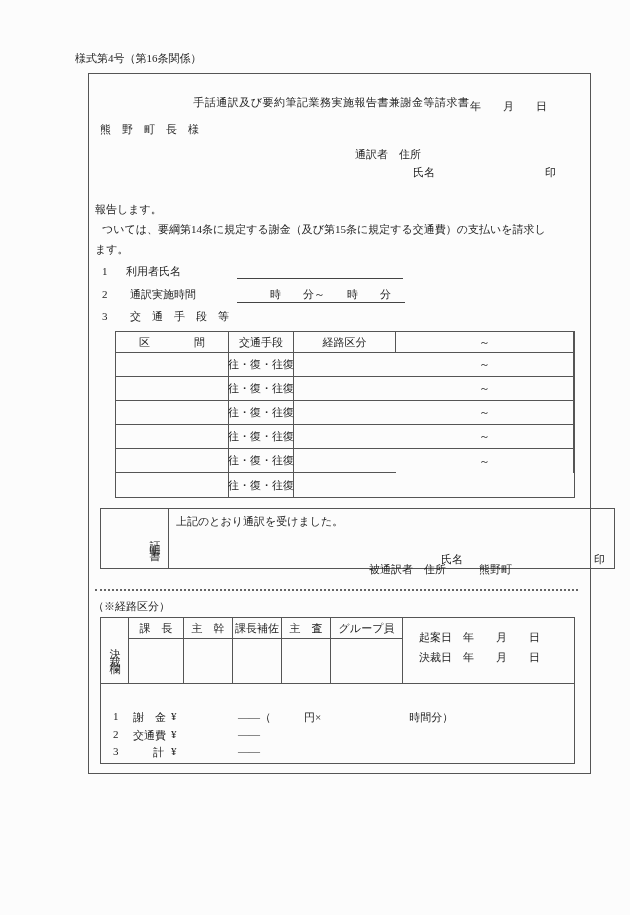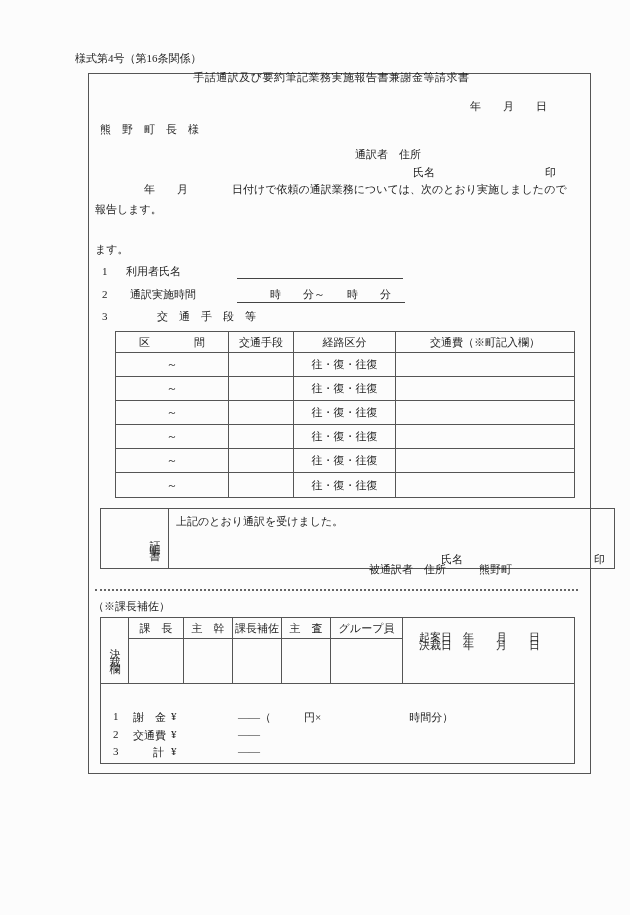--- a/index.html
+++ b/index.html
@@ -6,34 +6,34 @@
   .page {
     position:relative; width:630px; height:915px; background:#fcfcfc;
     font-family:"Liberation Serif","DejaVu Serif",serif;
     color:#1e1e1e; font-size:11px; overflow:hidden;
   }
   .abs { position:absolute; white-space:pre; line-height:14px; }
 
   .outer-box { position:absolute; left:88px; top:73px; width:501px; height:699px; border:1px solid #555; }
 
   .form-label { left:75px; top:51px; }
-  .title { left:88px; top:70px; width:487px; text-align:center; letter-spacing:0.5px; }
+  .title { left:88px; top:95px; width:487px; text-align:center; letter-spacing:0.5px; }
   .date-line { left:470px; top:99px; }
   .addressee { left:100px; top:122px; }
   .interpreter-line { left:355px; top:147px; }
   .name-line { left:413px; top:165px; }
   .seal-top { left:545px; top:165px; }
 
   .body1 { left:144px; top:182px; }
   .body2 { left:95px;  top:202px; }
   .body3 { left:102px; top:222px; }
   .body4 { left:95px;  top:242px; }
   .item1-no { left:102px; top:264px; } .item1-label { left:126px; top:264px; }
   .item2-no { left:102px; top:287px; } .item2-label { left:130px; top:287px; }
-  .item3-no { left:102px; top:309px; } .item3-label { left:130px; top:309px;margin-left:27px; }
+  .item3-no { left:102px; top:309px; } .item3-label { left:130px; top:309px; }
   .uline1 { position:absolute; left:237px; top:264px; width:166px; height:14px; border-bottom:1px solid #444; }
   .item2-value { left:237px; top:287px; width:168px; border-bottom:1px solid #444; height:15px; }
 
   
   .transport {
     position:absolute; left:115px; top:331px; width:458px;
     border:1px solid #555; display:grid;
     grid-template-columns:113px 65px 102px 178px;
     grid-template-rows:21px repeat(6,24px);
   }
@@ -58,21 +58,21 @@
 
   
   .approval-box { position:absolute; left:100px; top:617px; width:473px; height:145px; border:1px solid #555; }
   .decision-grid { display:grid; grid-template-columns:28px 55px 49px 49px 49px 72px 171px; grid-template-rows:21px 45px; height:66px; border-bottom:1px solid #555; box-sizing:border-box; }
   .dg-label { grid-column:1; grid-row:1/3; border-right:1px solid #555; display:flex; align-items:center; justify-content:center; }
   .dg-label .vtext { letter-spacing:8px; }
   .dg-h { display:flex; align-items:center; justify-content:center; border-right:1px solid #555; border-bottom:1px solid #555; white-space:pre; grid-row:1; }
   .dg-e { border-right:1px solid #555; grid-row:2; }
   .dg-right { grid-column:7; grid-row:1/3; position:relative; }
   .dg-date1 { position:absolute; left:16px; top:12px; white-space:pre; }
-  .dg-date2 { position:absolute; left:16px; top:20px; white-space:pre; }
+  .dg-date2 { position:absolute; left:16px; top:32px; white-space:pre; }
 
   .grant-area { position:relative; height:78px; }
   .grant-area .abs { position:absolute; }
   .grant-intro { left:8px; top:5px; }
   .pay-row { position:absolute; left:0; width:473px; height:16px; }
   .pay1 { top:26px; } .pay2 { top:44px; } .pay3 { top:61px; }
   .pay-no { position:absolute; left:12px; white-space:pre; }
   .pay-label { position:absolute; left:32px; white-space:pre; }
   .pay3 .pay-label { left:52px; }
   .pay-yen { position:absolute; left:70px; white-space:pre; }
@@ -86,40 +86,39 @@
   <div class="abs form-label">様式第4号（第16条関係）</div>
   <div class="outer-box"></div>
 
   <div class="abs title">手話通訳及び要約筆記業務実施報告書兼謝金等請求書</div>
   <div class="abs date-line">年　　月　　日</div>
   <div class="abs addressee">熊　野　町　長　様</div>
   <div class="abs interpreter-line">通訳者　住所</div>
   <div class="abs name-line">氏名</div>
   <div class="abs seal-top">印</div>
 
-  <div class="abs body1">年　　月　　　　日付けで依頼の通訳業務については、次のとおり実施しましたので</div>
   <div class="abs body2">報告します。</div>
+  <div class="abs body3">ついては、要綱第14条に規定する謝金（及び第15条に規定する交通費）の支払いを請求し</div>
   <div class="abs body4">ます。</div>
 
   <div class="abs item1-no">1</div>
   <div class="abs item1-label">利用者氏名</div>
   <div class="uline1"></div>
 
   <div class="abs item2-no">2</div>
   <div class="abs item2-label">通訳実施時間</div>
   <div class="abs item2-value">　　　時　　分～　　時　　分</div>
 
   <div class="abs item3-no">3</div>
   <div class="abs item3-label">交　通　手　段　等</div>
 
   <div class="transport">
     <div class="cell">区　　　　間</div>
     <div class="cell">交通手段</div>
     <div class="cell">経路区分</div>
-    <div class="cell last-col">交通費（※町記入欄）</div>
 
     <div class="cell">～</div>
     <div class="cell"></div>
     <div class="cell">往・復・往復</div>
     <div class="cell last-col"></div>
 
     <div class="cell">～</div>
     <div class="cell"></div>
     <div class="cell">往・復・往復</div>
     <div class="cell last-col"></div>
@@ -151,21 +150,21 @@
     </div>
     <div class="cert-body">
       <div class="abs cert-statement">上記のとおり通訳を受けました。</div>
       <div class="abs cert-person">被通訳者　住所　　　熊野町</div>
       <div class="abs cert-name">氏名</div>
       <div class="abs cert-seal">印</div>
     </div>
   </div>
 
   <div class="cutline"></div>
-  <div class="abs office-label">（※課長補佐）</div>
+  <div class="abs office-label">（※経路区分）</div>
 
   <div class="approval-box">
     <div class="decision-grid">
       <div class="dg-label">
         <span class="vtext">決裁欄</span>
       </div>
       <div class="dg-h" style="grid-column:2">課　長</div>
       <div class="dg-h" style="grid-column:3">主　幹</div>
       <div class="dg-h" style="grid-column:4">課長補佐</div>
       <div class="dg-h" style="grid-column:5">主　査</div>

